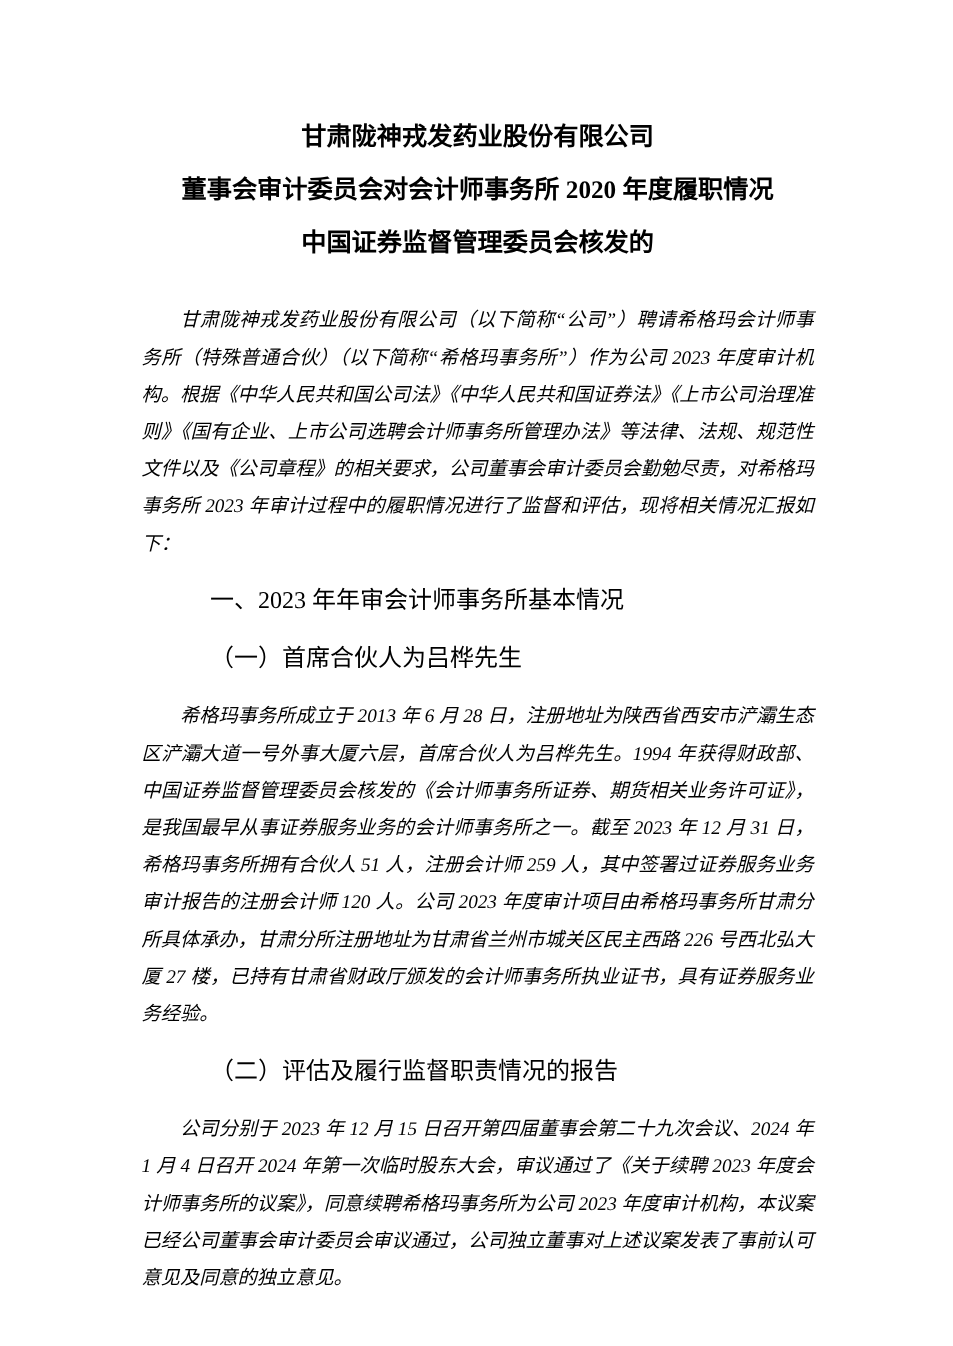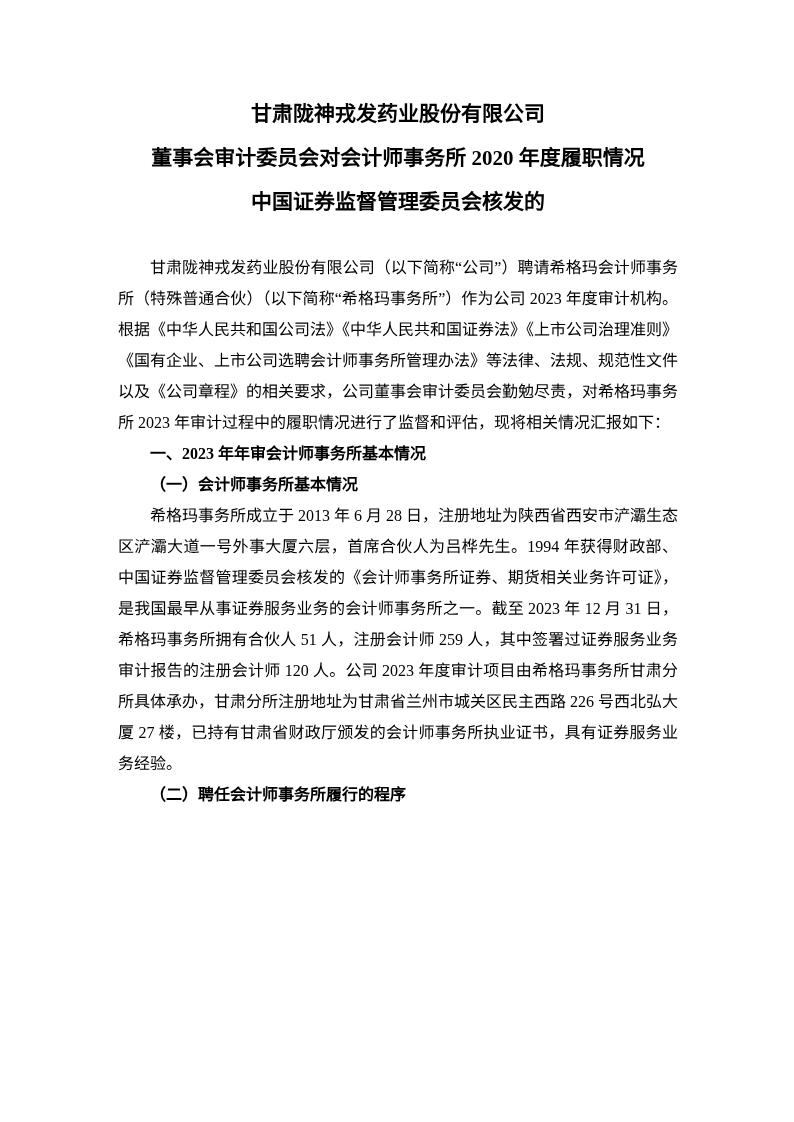--- a/index.html
+++ b/index.html
@@ -30,44 +30,46 @@
     line-height: 44px;
     white-space: nowrap;
   }
   .para {
     margin: 0;
     text-indent: 2em;
     text-align: justify;
     text-align-last: left;
     line-height: 31px;
     word-break: break-all;
+    font-style: italic;
   }
   .heading-l1, .heading-l2 {
-    margin: 0;
-    font-size: 16px;
-    font-weight: bold;
+    margin: 17px;
+    font-size: 20px;
+    font-weight: normal;
     text-indent: 2em;
     line-height: 31px;
   }
 </style>
 </head>
 <body>
 
 <div class="page">
 
   <header class="doc-title">
     <div class="title-line">甘肃陇神戎发药业股份有限公司</div>
     <div class="title-line">董事会审计委员会对会计师事务所 2020 年度履职情况</div>
     <div class="title-line">中国证券监督管理委员会核发的</div>
   </header>
 
   <p class="para">甘肃陇神戎发药业股份有限公司（以下简称“公司”）聘请希格玛会计师事务所（特殊普通合伙）（以下简称“希格玛事务所”）作为公司 2023 年度审计机构。根据《中华人民共和国公司法》《中华人民共和国证券法》《上市公司治理准则》《国有企业、上市公司选聘会计师事务所管理办法》等法律、法规、规范性文件以及《公司章程》的相关要求，公司董事会审计委员会勤勉尽责，对希格玛事务所 2023 年审计过程中的履职情况进行了监督和评估，现将相关情况汇报如下：</p>
 
   <h2 class="heading-l1">一、2023 年年审会计师事务所基本情况</h2>
 
-  <h3 class="heading-l2">（一）会计师事务所基本情况</h3>
+  <h3 class="heading-l2">（一）首席合伙人为吕桦先生</h3>
 
   <p class="para">希格玛事务所成立于 2013 年 6 月 28 日，注册地址为陕西省西安市浐灞生态区浐灞大道一号外事大厦六层，首席合伙人为吕桦先生。1994 年获得财政部、中国证券监督管理委员会核发的《会计师事务所证券、期货相关业务许可证》，是我国最早从事证券服务业务的会计师事务所之一。截至 2023 年 12 月 31 日，希格玛事务所拥有合伙人 51 人，注册会计师 259 人，其中签署过证券服务业务审计报告的注册会计师 120 人。公司 2023 年度审计项目由希格玛事务所甘肃分所具体承办，甘肃分所注册地址为甘肃省兰州市城关区民主西路 226 号西北弘大厦 27 楼，已持有甘肃省财政厅颁发的会计师事务所执业证书，具有证券服务业务经验。</p>
 
-  <h3 class="heading-l2">（二）聘任会计师事务所履行的程序</h3>
+  <h3 class="heading-l2">（二）评估及履行监督职责情况的报告</h3>
 
+  <p class="para">公司分别于 2023 年 12 月 15 日召开第四届董事会第二十九次会议、2024 年 1 月 4 日召开 2024 年第一次临时股东大会，审议通过了《关于续聘 2023 年度会计师事务所的议案》，同意续聘希格玛事务所为公司 2023 年度审计机构，本议案已经公司董事会审计委员会审议通过，公司独立董事对上述议案发表了事前认可意见及同意的独立意见。</p>
 
 </div>
 
 </body></html>

